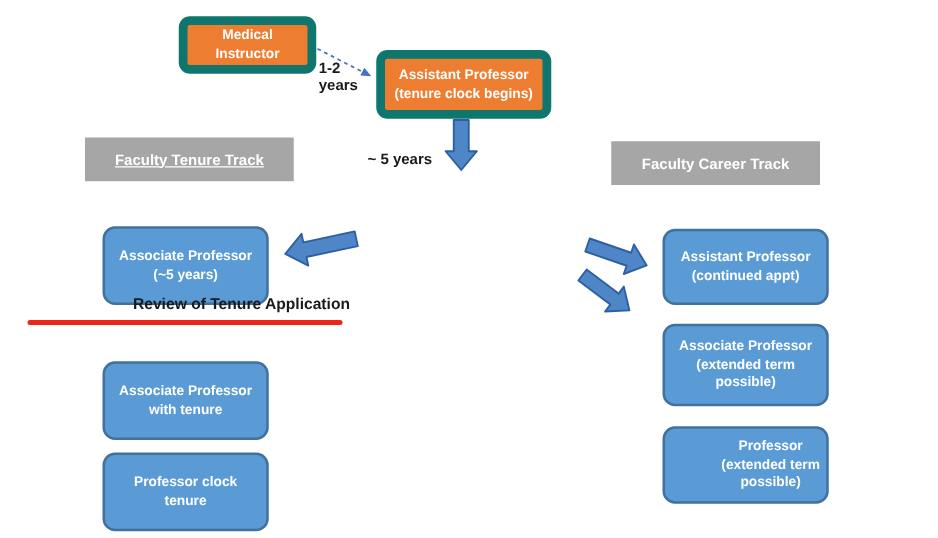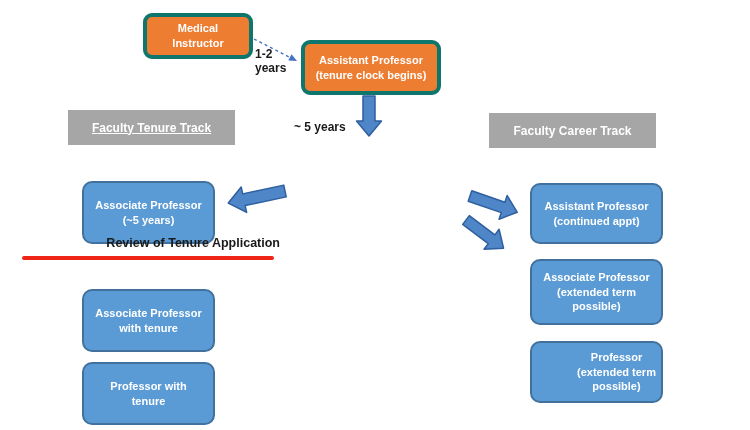--- a/index.html
+++ b/index.html
@@ -5,21 +5,21 @@
   html,body { margin:0; padding:0; background:#ffffff; }
   .canvas {
     position:relative; width:750px; height:430px; background:#ffffff;
     font-family:"Liberation Sans", sans-serif; overflow:hidden;
   }
   .node {
     position:absolute; display:flex; align-items:center; justify-content:center;
     text-align:center; white-space:pre-line; box-sizing:border-box;
   }
   .orange {
-    background:#ED7D31; border:4px solid #0f766e; border-radius:9px;
+    background:#ED7D31; border:7px solid #0f766e; border-radius:9px;
     color:#ffffff; font-weight:700; font-size:11px; line-height:1.32;
   }
   .blue {
     background:#5B9BD5; border:2px solid #41719C; border-radius:10px;
     color:#ffffff; font-weight:700; font-size:11px; line-height:1.35;margin-top:16px;
   }
   .gray {
     background:#A6A6A6; color:#ffffff; font-weight:700; font-size:12px;
   }
   .ellipse {
@@ -78,21 +78,21 @@
 (tenure clock begins)</div>
 
   <div class="node gray n-tenure-track">Faculty Tenure Track</div>
   <div class="node gray n-career-track">Faculty Career Track</div>
 
 
   <div class="node blue n-assoc-5y">Associate Professor
 (~5 years)</div>
   <div class="node blue n-assoc-tenure">Associate Professor
 with tenure</div>
-  <div class="node blue n-prof-tenure">Professor with
+  <div class="node blue n-prof-tenure">Professor clock
 tenure</div>
 
   <div class="node blue n-asst-cont">Assistant Professor
 (continued appt)</div>
   <div class="node blue n-assoc-ext">Associate Professor
 (extended term
 possible)</div>
   <div class="node blue n-prof-ext">Professor
 (extended term
 possible)</div>

